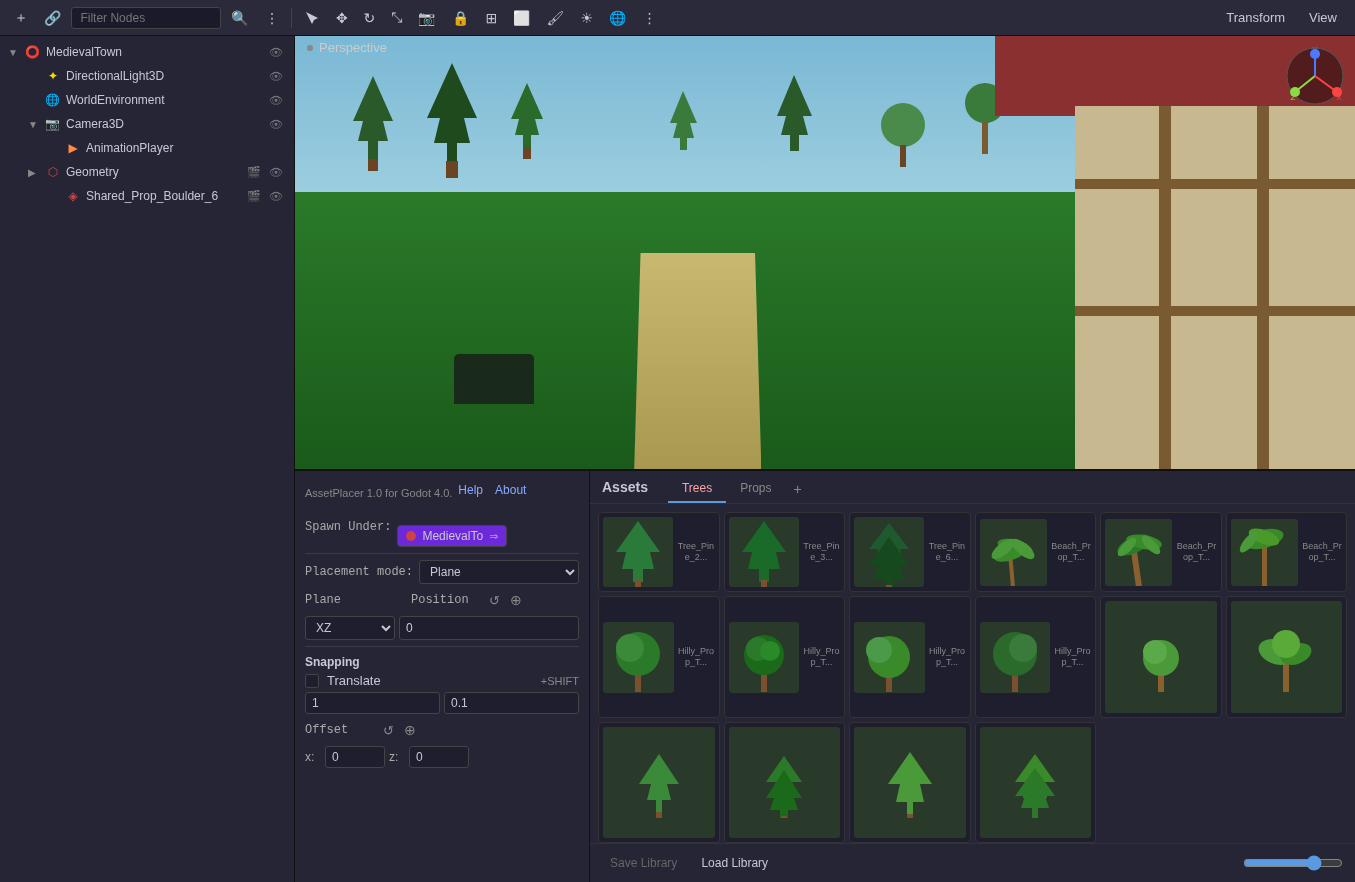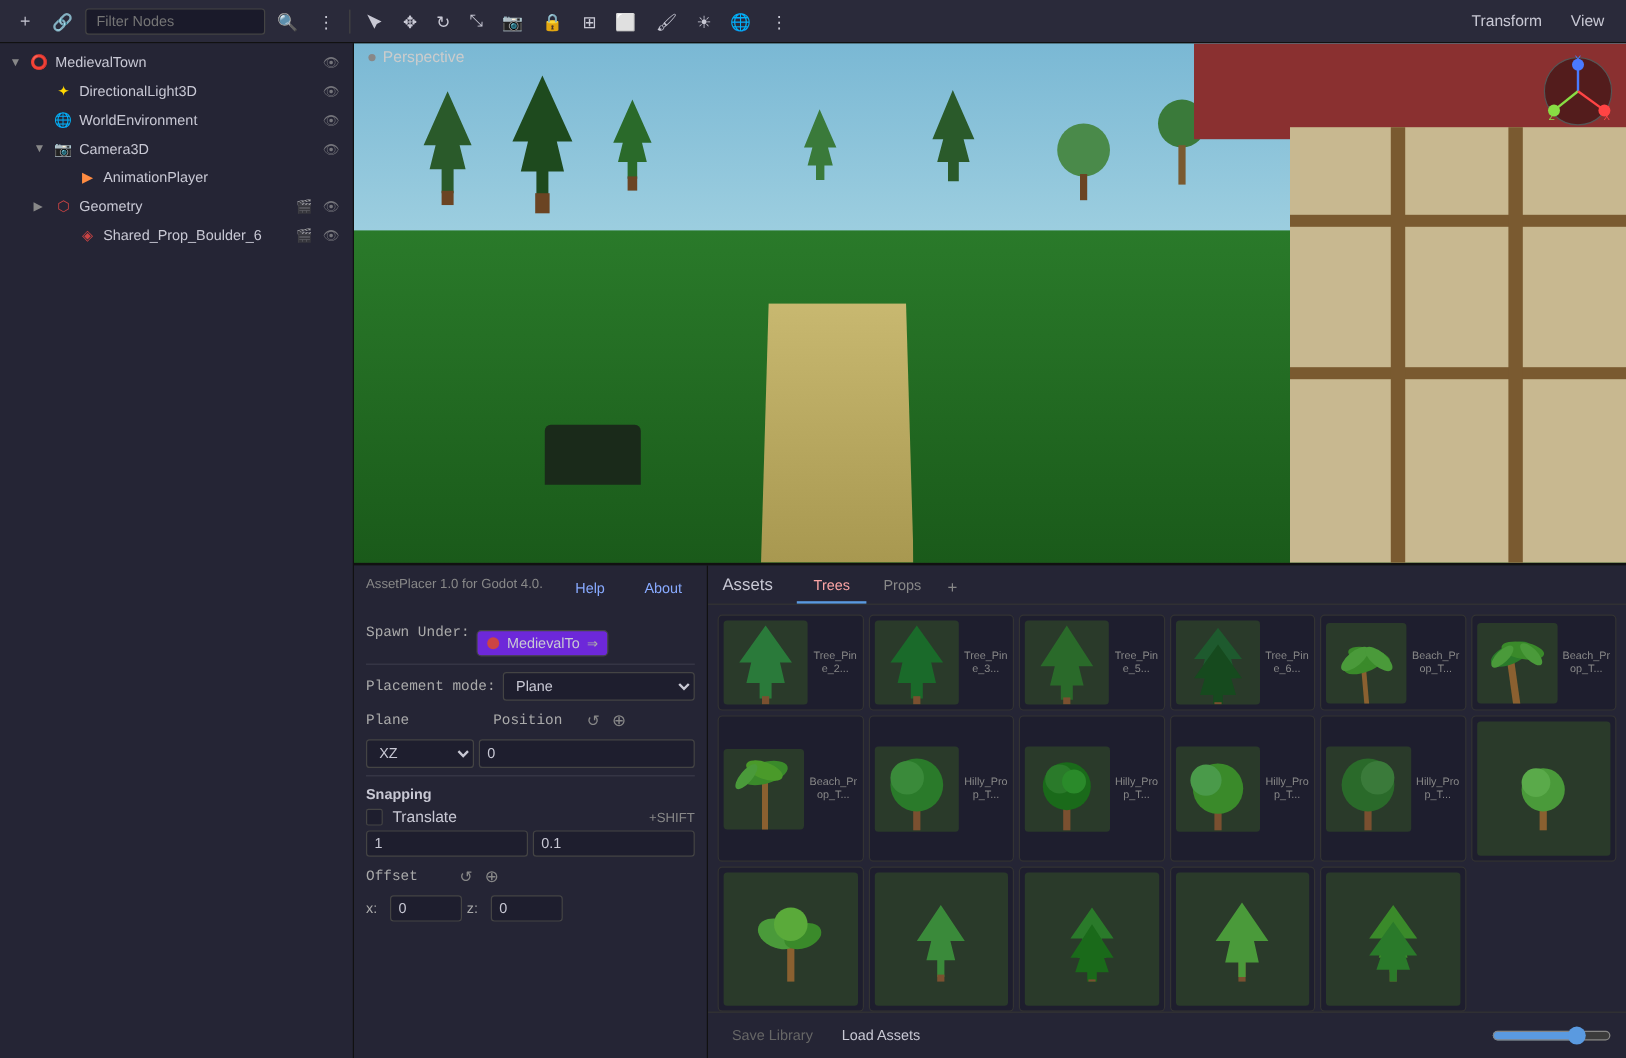--- a/index.html
+++ b/index.html
@@ -278,21 +278,21 @@
       background: #1e1e2e;
       border: 1px solid #444;
       color: #c8c8d4;
       padding: 3px 6px;
       border-radius: 3px;
       font-size: 12px;
       width: 100%;
     }
     .checkbox-row {
       display: flex;
-      align-items: flex-end;
+      align-items: center;
       gap: 8px;
       margin-bottom: 4px;
     }
     .cb-box {
       width: 14px;
       height: 14px;
       background: #1e1e2e;
       border: 1px solid #444;
       border-radius: 2px;
       flex-shrink: 0;
@@ -639,21 +639,21 @@
             <text x="54" y="54" fill="#ff4444" font-size="8" text-anchor="middle">X</text>
           </svg>
         </div>
       </div>
     </div>
 
     <div class="bottom-split">
 
       <div class="asset-placer-panel">
         <div class="placer-header">
-          <div style="display:flex;align-items:flex-start;gap:21px;margin-bottom:8px;">
+          <div style="display:flex;align-items:flex-end;gap:0;margin-bottom:8px;">
             <span style="font-size:11px;color:#888;">AssetPlacer 1.0 for Godot 4.0.</span>
             <button class="placer-btn">Help</button>
             <button class="placer-btn">About</button>
           </div>
         </div>
 
         <div class="form-row">
           <span class="form-label">Spawn Under:</span>
           <div class="spawn-node">
             <div class="spawn-dot"></div>
@@ -719,21 +719,21 @@
             <span class="offset-label">z:</span>
             <input class="offset-input" type="text" value="0" style="">
           </div>
         </div>
 
       </div>
 
       <div class="asset-library-panel">
 
         <div style="display:flex;align-items:center;border-bottom:1px solid #333;padding:4px 12px 0;">
-          <span style="font-size:14px;font-weight:400;color:#c8c8d4;padding:4px 8px 8px 0;">Assets</span>
+          <span style="font-size:14px;font-weight:700;color:#c8c8d4;padding:4px 8px 8px 0;">Assets</span>
           <div style="margin-left:12px;display:flex;gap:0;">
             <div class="tab active">Trees</div>
             <div class="tab">Props</div>
             <div class="tab-add">+</div>
           </div>
         </div>
 
         <div class="asset-grid">
 
           <div class="asset-item">
@@ -750,29 +750,20 @@
             <div class="asset-thumb">
               <svg width="60" height="70" viewBox="0 0 60 70">
                 <polygon points="30,4 52,35 42,35 46,52 35,52 35,65 25,65 25,52 14,52 18,35 8,35" fill="#1a6a2a"></polygon>
                 <rect x="27" y="63" width="6" height="7" fill="#7a5030"></rect>
               </svg>
             </div>
             <span class="asset-name">Tree_Pine_3...</span>
           </div>
 
 
-          <div class="asset-item">
-            <div class="asset-thumb">
-              <svg width="60" height="70" viewBox="0 0 60 70">
-                <polygon points="30,4 52,38 40,38 44,54 35,54 35,66 25,66 25,54 16,54 20,38 8,38" fill="#2a6a2a"></polygon>
-                <rect x="27" y="64" width="6" height="6" fill="#7a5030"></rect>
-              </svg>
-            </div>
-            <span class="asset-name">Tree_Pine_5...</span>
-          </div>
 
           <div class="asset-item">
             <div class="asset-thumb">
               <svg width="60" height="70" viewBox="0 0 60 70">
                 <polygon points="30,6 50,32 41,32 45,48 34,48 34,60 26,60 26,48 15,48 19,32 10,32" fill="#1e5a2e"></polygon>
                 <polygon points="30,20 50,48 41,48 45,62 34,62 34,70 26,70 26,62 15,62 19,48 10,48" fill="#164a1e"></polygon>
                 <rect x="27" y="68" width="6" height="2" fill="#7a5030"></rect>
               </svg>
             </div>
             <span class="asset-name">Tree_Pine_6...</span>
@@ -926,21 +917,21 @@
                 <polygon points="30,20 50,48 40,48 44,60 33,60 33,70 27,70 27,60 16,60 20,48 10,48" fill="#2a7a2a"></polygon>
               </svg>
             </div>
 
           </div>
 
         </div>
 
         <div class="asset-bottom-bar">
           <button class="save-lib-btn">Save Library</button>
-          <button class="load-lib-btn">Load Assets</button>
+          <button class="load-lib-btn">Load Library</button>
           <input type="range" class="zoom-slider" min="0" max="100" value="75" style="">
         </div>
 
       </div>
 
     </div>
 
   </div>
 
 </div>

